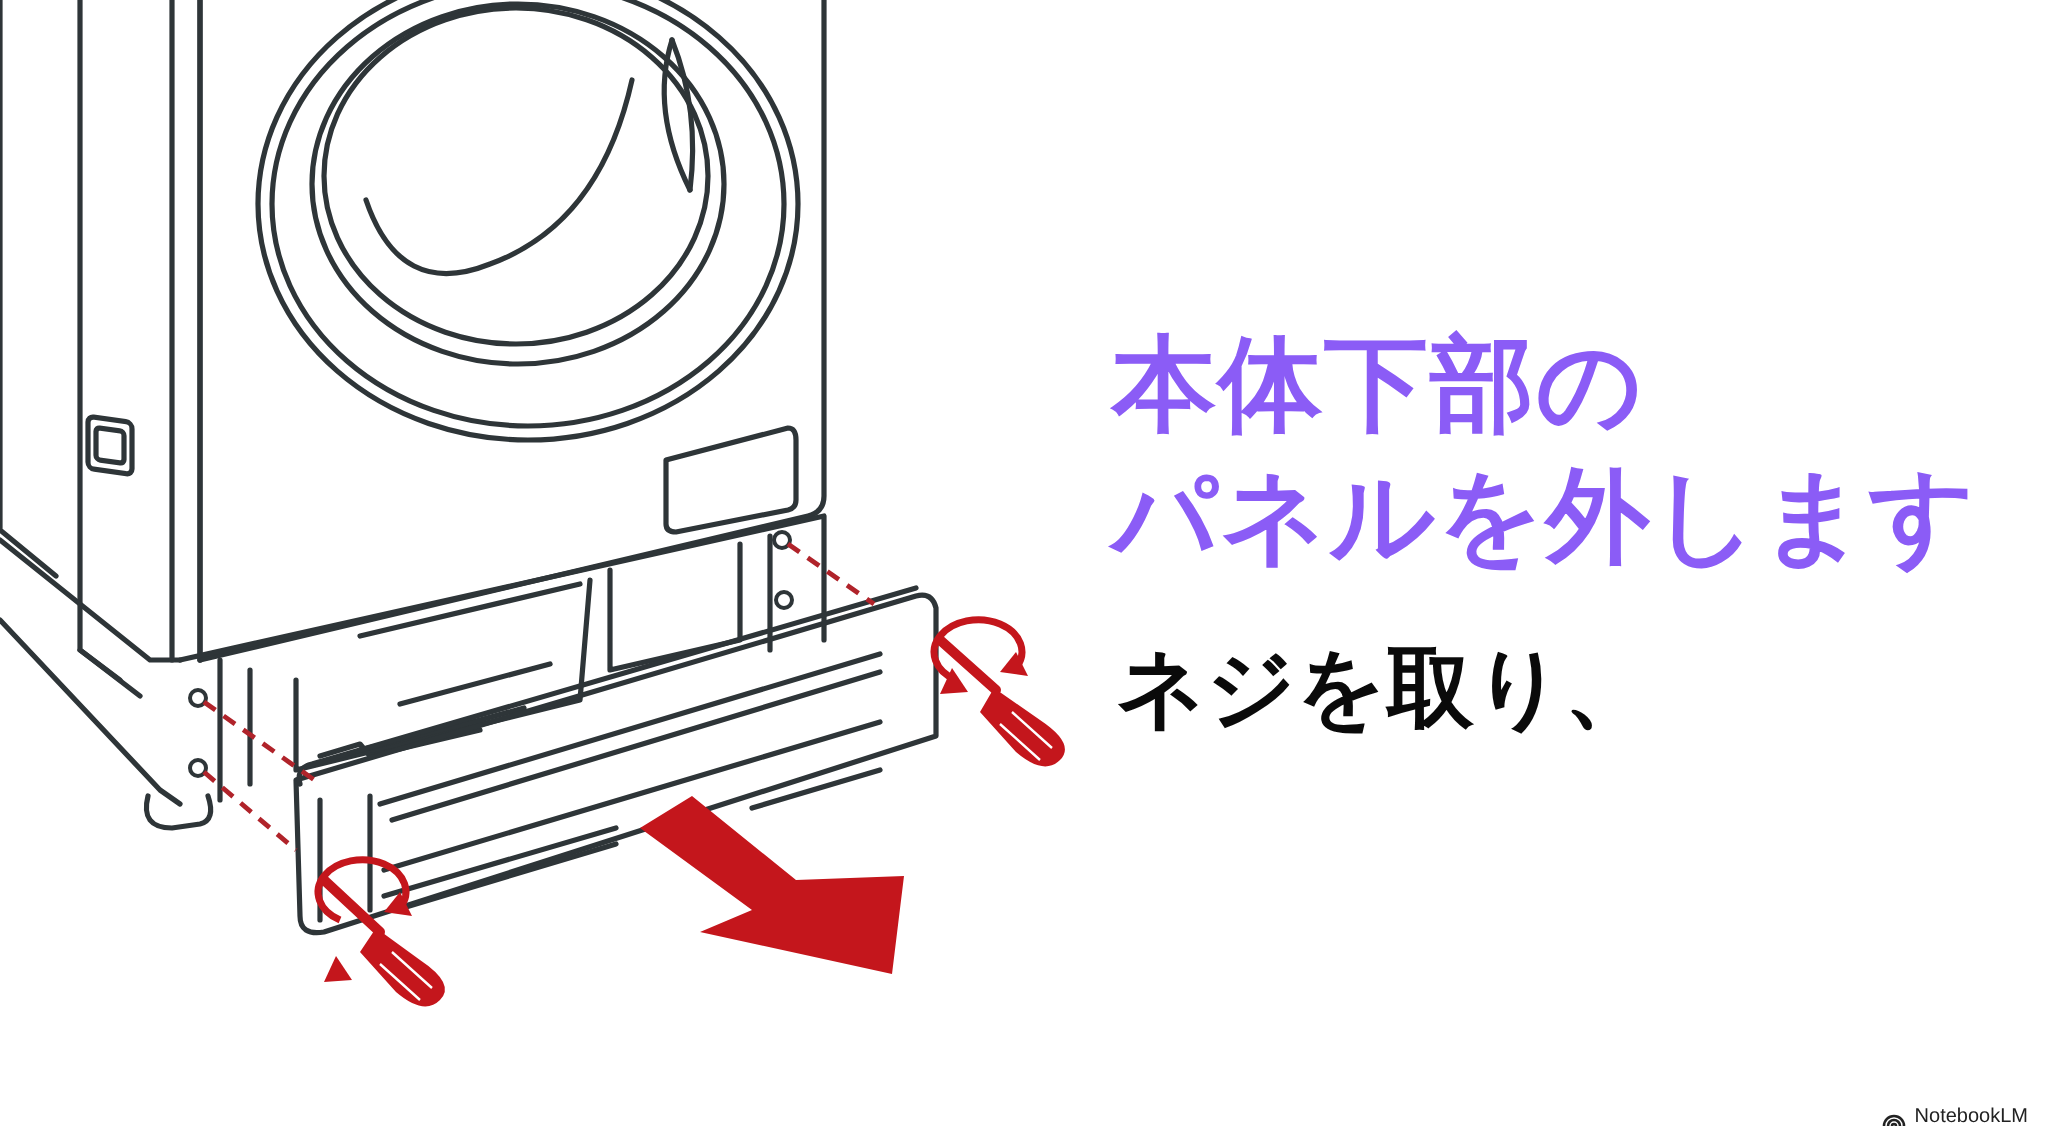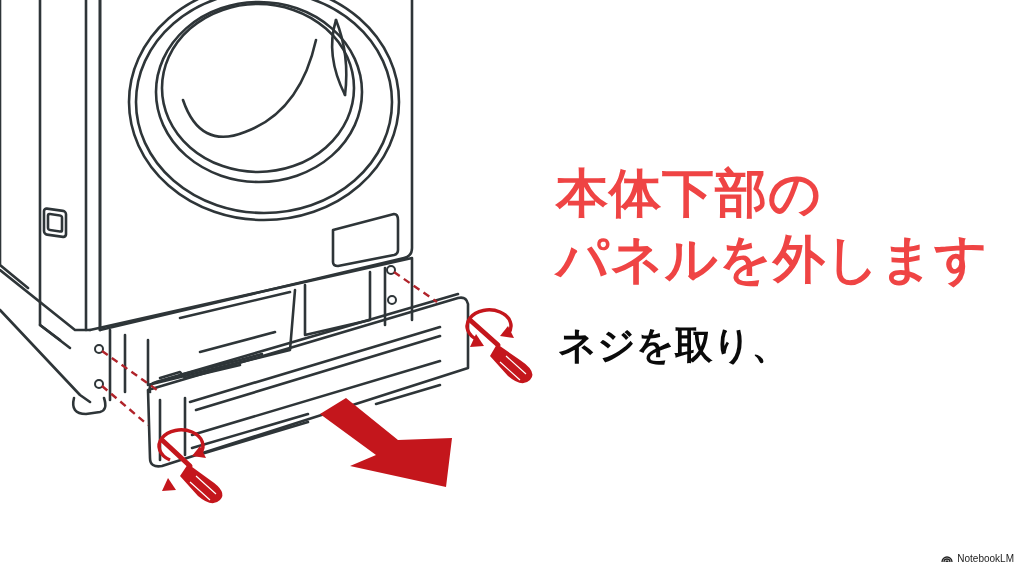--- a/index.html
+++ b/index.html
@@ -1,27 +1,27 @@
 <!DOCTYPE html>
 <html><head>
 <meta charset="utf-8">
 <style>
   html, body { margin: 0; padding: 0; background: #ffffff; }
   body { width: 1024px; height: 572px; position: relative; overflow: hidden;
          font-family: "DejaVu Sans", "Liberation Sans", sans-serif; }
   .illustration { position: absolute; left: 0; top: 0; width: 560px; height: 572px; }
   .title { position: absolute; left: 556px; top: 160px; margin: 0;
-           font-size: 52px; line-height: 66px; font-weight: 900; color: #ef4444;
+           font-size: 52px; line-height: 66px; font-weight: 900; color: #8b5cf6;
            letter-spacing: 1px; white-space: nowrap; }
   .title span { display: block; }
   .subtitle { position: absolute; left: 558px; top: 320px; margin: 0;
-              font-size: 38px; line-height: 50px; font-weight: 900; color: #0a0a0a;
+              font-size: 44px; line-height: 50px; font-weight: 900; color: #0a0a0a;
               white-space: nowrap; }
   .subtitle span { display: block; }
-  .brand { position: absolute; right: 10px; bottom: 8px; display: flex; align-items: center;
+  .brand { position: absolute; right: 10px; bottom: 8px; display: flex; align-items: flex-end;
            gap: 4px; font-size: 10px; color: #222; font-family: "Liberation Sans", sans-serif; }
   .brand svg { width: 12px; height: 9px; }
 </style>
 </head>
 <body>
 
 <div class="illustration">
   <svg width="560" height="572" viewBox="0 0 560 572" xmlns="http://www.w3.org/2000/svg">
     <g fill="none" stroke="#2e3538" stroke-width="2.6" stroke-linejoin="round" stroke-linecap="round">
 

